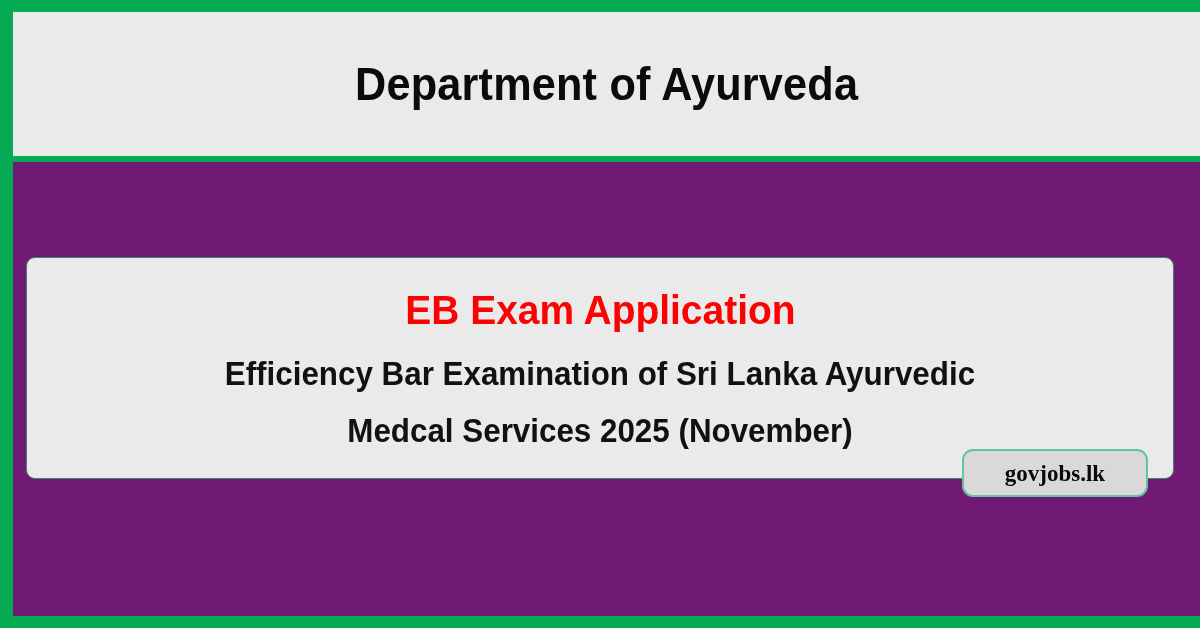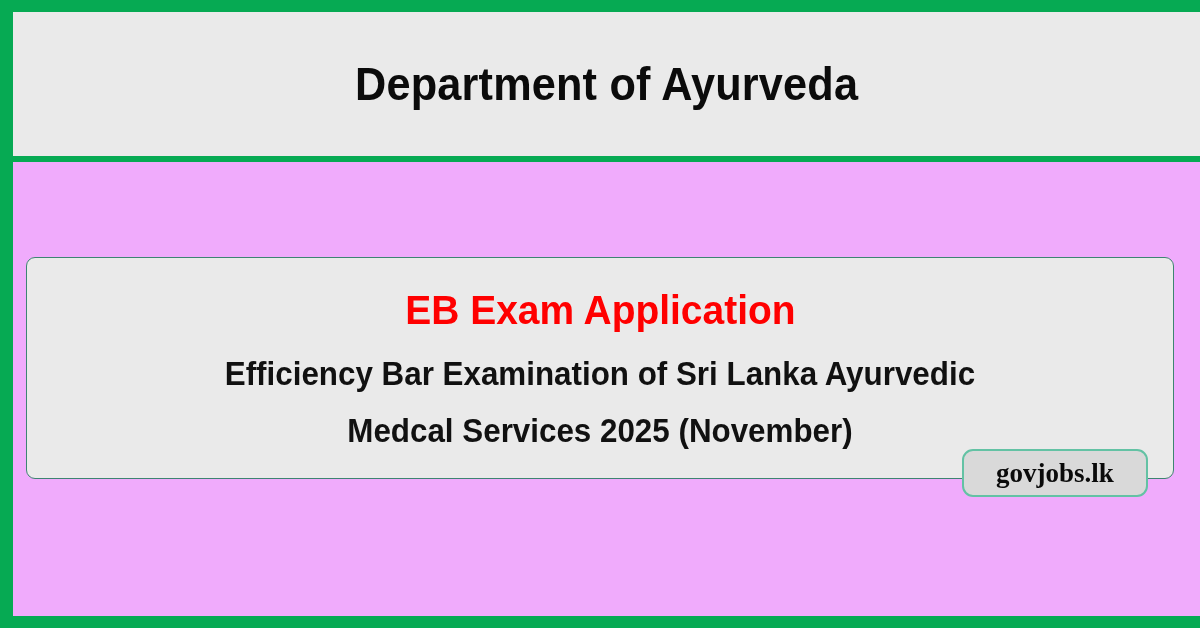--- a/index.html
+++ b/index.html
@@ -61,21 +61,21 @@
   .separator {
     flex: 0 0 6px;
     height: 6px;
     background: #06AA53;
   }
 
   
   .body-area {
     position: relative;
     flex: 1 1 auto;
-    background: #f0abfc;
+    background: #701a75;
   }
 
   
   .main-card {
     position: absolute;
     left: 13px;
     top: 95px;
     width: 1148px;
     height: 222px;
     box-sizing: border-box;
@@ -128,21 +128,21 @@
     border: 2px solid #63C2A4;
     border-radius: 11px;
     display: flex;
     align-items: center;
     justify-content: center;
   }
 
   .badge-text {
     font-family: "Liberation Serif", "DejaVu Serif", serif;
     font-weight: bold;
-    font-size: 27px;
+    font-size: 23px;
     line-height: 1;
     color: #0A0A0A;
     white-space: nowrap;
   }
 </style>
 </head>
 <body>
 
 <div class="poster">
   <div class="inner">

